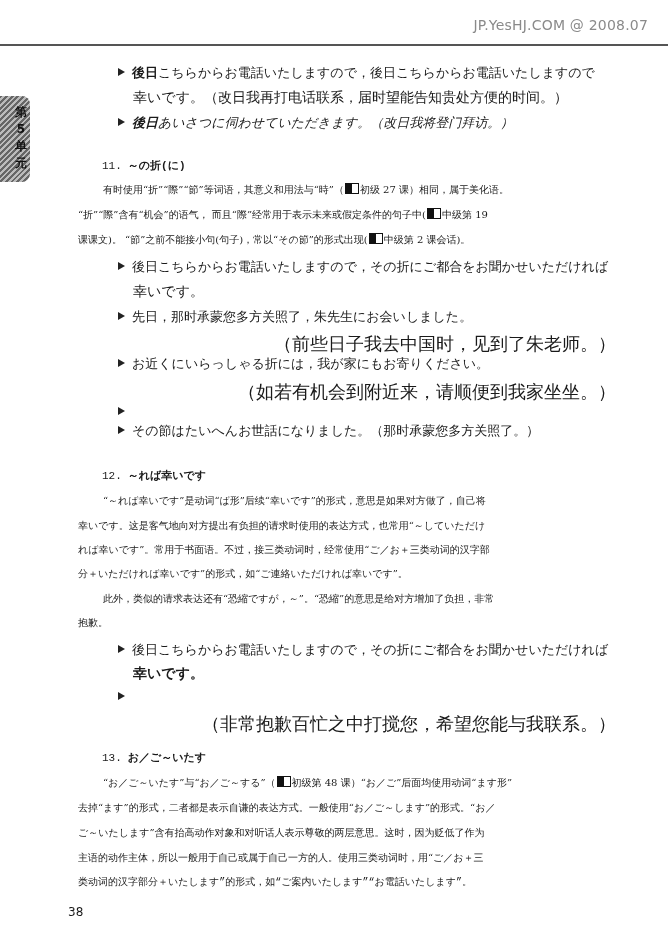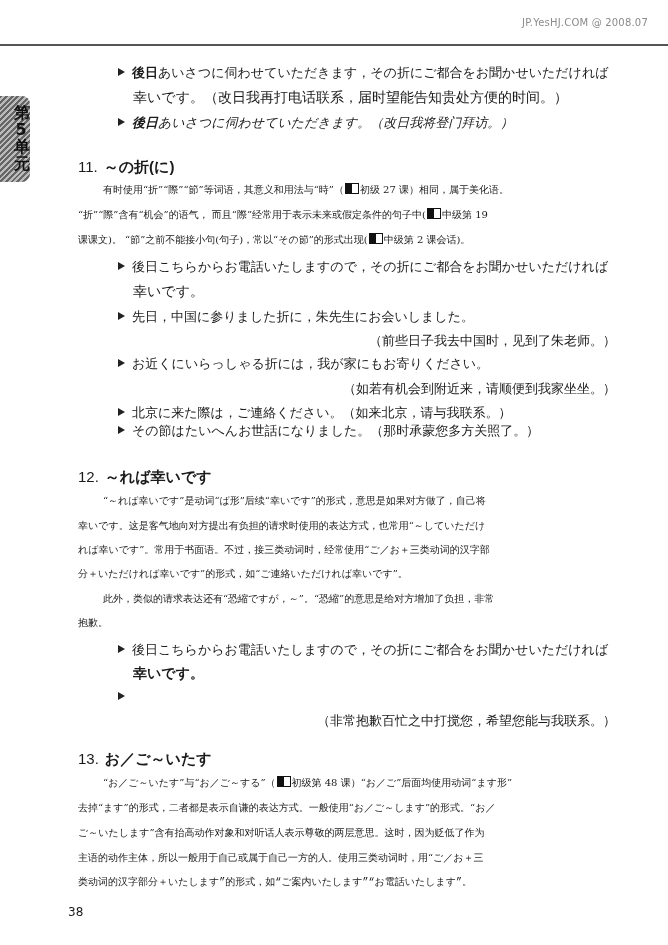--- a/index.html
+++ b/index.html
@@ -2,57 +2,57 @@
 <html><head>
   <meta charset="utf-8">
   <style>
     html, body { margin: 0; padding: 0; }
     body {
       width: 668px; height: 945px; background: #ffffff; position: relative; overflow: hidden;
       font-family: "DejaVu Serif", "Liberation Serif", serif; color: #1a1a1a;
     }
     .watermark {
       position: absolute; top: 17px; right: 20px; font-family: "DejaVu Sans", sans-serif;
-      font-size: 10px; color: #8a8a8a; letter-spacing: 0.2px;
+      font-size: 14px; color: #8a8a8a; letter-spacing: 0.2px;
     }
     .header-rule { position: absolute; top: 44px; left: 0; width: 668px; height: 2px; background: #555; }
     .side-tab {
       position: absolute; left: 0; top: 96px; width: 30px; height: 86px;
       background: repeating-linear-gradient(135deg, #666 0 2px, #bbb 2px 4px);
       border-radius: 0 8px 8px 0;
     }
     .side-tab-text {
       position: absolute; left: 14px; top: 8px; width: 14px; font-family: "DejaVu Sans", sans-serif;
-      font-weight: bold; font-size: 16px; line-height: 17px; color: #111; text-align: center;
+      font-weight: bold; font-size: 12px; line-height: 17px; color: #111; text-align: center;
     }
     .content { position: absolute; left: 0; top: 0; width: 668px; }
     .bullet-line { position: absolute; font-size: 13px; white-space: nowrap; }
     .bullet-line .tri { display: inline-block; width: 0; height: 0; border-left: 7px solid #222; border-top: 4px solid transparent; border-bottom: 4px solid transparent; margin-right: 7px; vertical-align: 1px; }
     .cont-line { position: absolute; font-size: 14px; white-space: nowrap; }
-    .trans-right { position: absolute; font-size: 13px; white-space: nowrap; text-align: right; }
-    .heading { position: absolute; font-family: Liberation Sans, sans-serif; font-weight: bold; font-size: 15px; white-space: nowrap; }
+    .trans-right { position: absolute; font-size: 18px; white-space: nowrap; text-align: right; }
+    .heading { position: absolute; font-family: Liberation Mono, monospace; font-weight: bold; font-size: 11px; white-space: nowrap; margin-left: 24px; }
     .heading .num { font-weight: normal; margin-right: 6px; }
     .para-line { position: absolute; font-size: 10px; white-space: nowrap; }
     .bold { font-weight: bold; text-align: right; }
     .book-icon { display: inline-block; width: 14px; height: 11px; border: 1.5px solid #111; border-left: 7px solid #111; box-sizing: border-box; vertical-align: -1px; margin: 0 1px; }
     .page-number { position: absolute; left: 68px; top: 905px; font-family: "DejaVu Sans", sans-serif; font-size: 12px; }
   </style>
 </head>
 <body>
 
 <div class="watermark">JP.YesHJ.COM @ 2008.07</div>
 <div class="header-rule"></div>
 <div class="side-tab">
   <div class="side-tab-text">第5单元</div>
 </div>
 
 <div class="content">
 
   <div class="bullet-line" style="left:118px; top:64px;">
-    <span class="tri"></span><span class="bold">後日</span><span>あいさつに伺わせていただきます，その折にご都合をお聞かせいただければ</span>
+    <span class="tri"></span><span class="bold">後日</span><span>こちらからお電話いたしますので，後日こちらからお電話いたしますので</span>
   </div>
   <div class="cont-line" style="left:133px; top:89px;">幸いです。（改日我再打电话联系，届时望能告知贵处方便的时间。）</div>
   <div class="bullet-line" style="left:118px; top:114px;font-style:italic;">
     <span class="tri"></span><span class="bold">後日</span><span>あいさつに伺わせていただきます。（改日我将登门拜访。）</span>
   </div>
 
   <div class="heading" style="left:78px; top:158px;">
     <span class="num">11.</span><span>～の折(に)</span>
   </div>
   <div class="para-line" style="left:103px; top:183px;">
@@ -63,29 +63,29 @@
   </div>
   <div class="para-line" style="left:78px; top:233px;">
     <span>课课文)。 “節”之前不能接小句(句子)，常以“その節”的形式出现(</span><span class="book-icon"></span><span>中级第 2 课会话)。</span>
   </div>
 
   <div class="bullet-line" style="left:118px; top:258px;">
     <span class="tri"></span><span>後日こちらからお電話いたしますので，その折にご都合をお聞かせいただければ</span>
   </div>
   <div class="cont-line" style="left:133px; top:283px;">幸いです。</div>
   <div class="bullet-line" style="left:118px; top:308px;">
-    <span class="tri"></span><span>先日，中国に参りました折に，朱先生にお会いしました。</span>
+    <span class="tri"></span><span>先日，那时承蒙您多方关照了，朱先生にお会いしました。</span>
   </div>
   <div class="trans-right" style="right:52px; top:332px;">（前些日子我去中国时，见到了朱老师。）</div>
   <div class="bullet-line" style="left:118px; top:355px;">
     <span class="tri"></span><span>お近くにいらっしゃる折には，我が家にもお寄りください。</span>
   </div>
   <div class="trans-right" style="right:52px; top:380px;">（如若有机会到附近来，请顺便到我家坐坐。）</div>
   <div class="bullet-line" style="left:118px; top:404px;">
-    <span class="tri"></span><span>北京に来た際は，ご連絡ください。（如来北京，请与我联系。）</span>
+    <span class="tri"></span>
   </div>
   <div class="bullet-line" style="left:118px; top:422px;">
     <span class="tri"></span><span>その節はたいへんお世話になりました。（那时承蒙您多方关照了。）</span>
   </div>
 
   <div class="heading" style="left:78px; top:468px;">
     <span class="num">12.</span><span>～れば幸いです</span>
   </div>
   <div class="para-line" style="left:103px; top:494px;">“～れば幸いです”是动词“ば形”后续“幸いです”的形式，意思是如果对方做了，自己将</div>
   <div class="para-line" style="left:78px; top:519px;">幸いです。这是客气地向对方提出有负担的请求时使用的表达方式，也常用“～していただけ</div>

